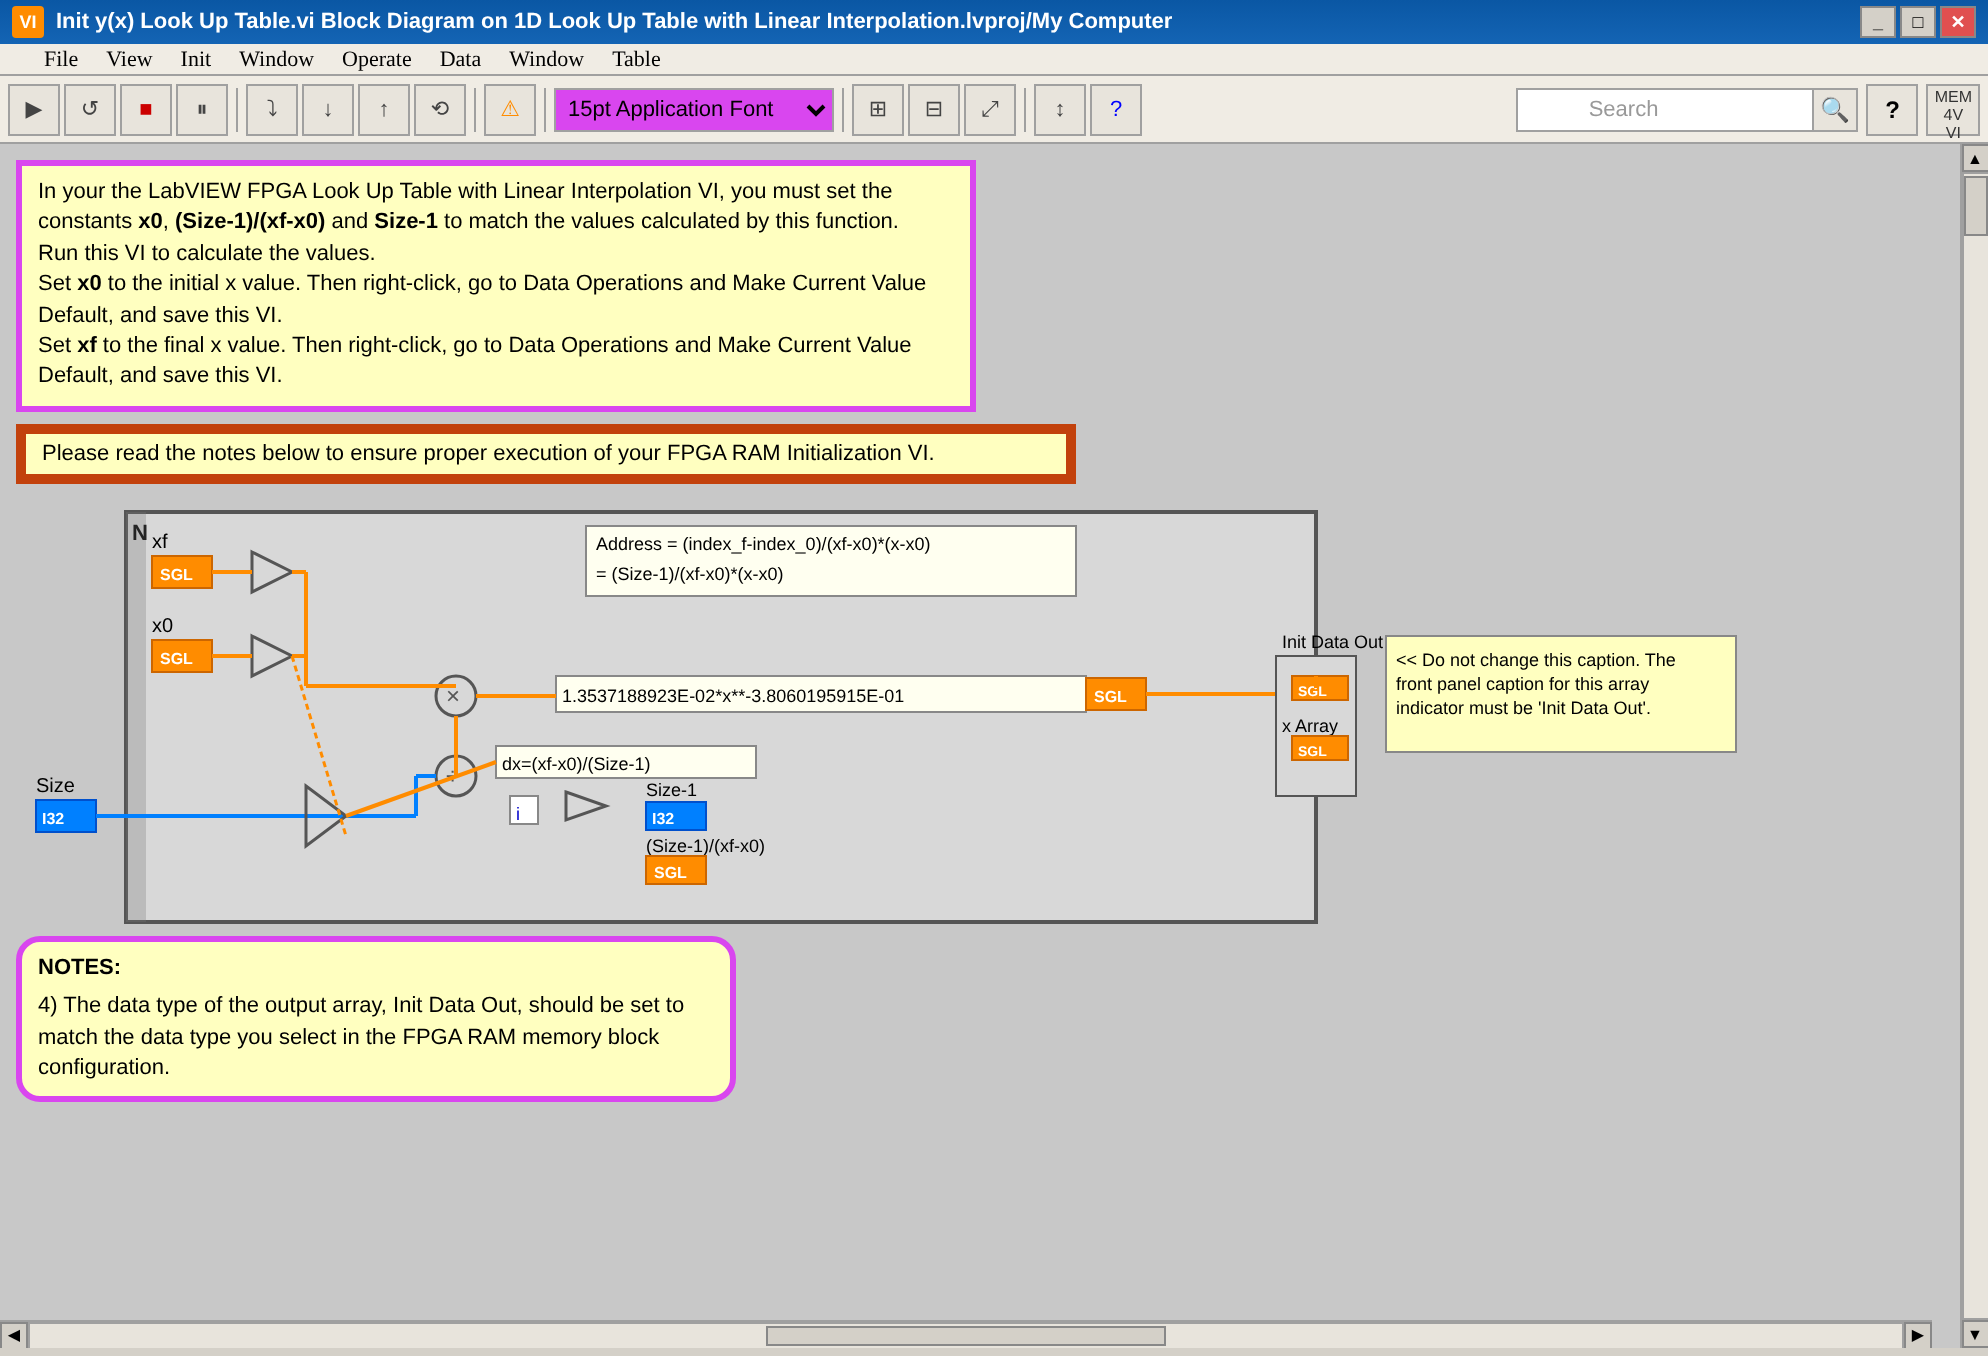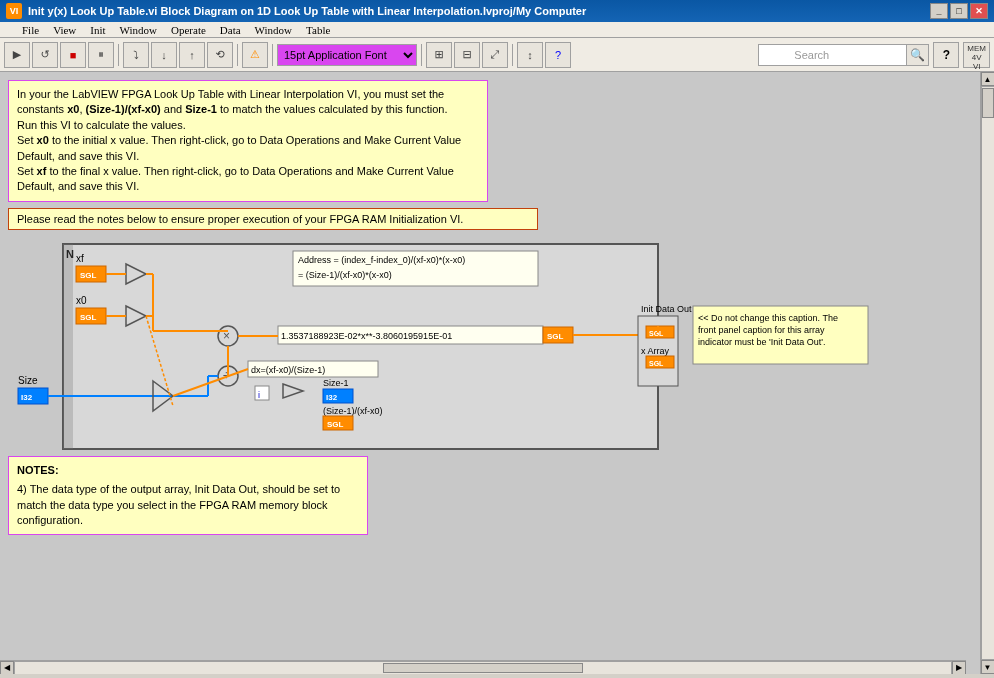--- a/index.html
+++ b/index.html
@@ -225,21 +225,21 @@
 
     
     .canvas-content {
       padding: 8px;
       position: relative;
     }
 
     
     .note-box {
       background: #ffffc0;
-      border: 1px solid #d946ef;
+      border: 3px solid #d946ef;
       padding: 6px 8px;
       font-size: 11px;
       line-height: 1.4;
       margin-bottom: 6px;
     }
     .note-box b { font-weight: bold; }
   </style>
 </head>
 <body>
 
@@ -307,21 +307,21 @@
   <div class="canvas-area">
     <div class="canvas-content">
 
       <div class="note-box" style="width: 480px; margin-bottom: 6px;">
         <span>In your the LabVIEW FPGA Look Up Table with Linear Interpolation VI, you must set the constants <b>x0</b>, <b>(Size-1)/(xf-x0)</b> and  <b>Size-1</b> to match the values calculated by this function.<br>
 Run this VI to calculate the values.<br>
 Set <b>x0</b> to the initial x value. Then right-click, go to Data Operations and Make Current Value Default, and save this VI.<br>
 Set <b>xf</b> to the final x value. Then right-click, go to Data Operations and Make Current Value Default, and save this VI.</span>
       </div>
 
-      <div style="background: #ffffc0; border: 1px solid #c2410c; padding: 4px 8px; font-size: 11px; width: 530px; margin-bottom: 6px;">
+      <div style="background: #ffffc0; border: 5px solid #c2410c; padding: 4px 8px; font-size: 11px; width: 530px; margin-bottom: 6px;">
         <span>Please read the notes below to ensure proper execution of your FPGA RAM Initialization VI.</span>
       </div>
 
       <div style="position: relative; width: 870px; height: 220px; margin-bottom: 6px;">
 
         <svg width="870" height="220" style="position:absolute;top:0;left:0;">
 
           <rect x="55" y="8" width="595" height="205" fill="#d8d8d8" stroke="#555" stroke-width="2"></rect>
 
           <text x="58" y="22" font-size="11" font-weight="bold" fill="#000">N</text>
@@ -422,21 +422,21 @@
 
           <polygon points="145,145 165,160 145,175" fill="none" stroke="#555" stroke-width="1.5"></polygon>
 
           <line x1="165" y1="160" x2="240" y2="133" stroke="#ff8c00" stroke-width="2"></line>
 
           <line x1="138" y1="80" x2="165" y2="170" stroke="#ff8c00" stroke-width="1.5" stroke-dasharray="3,2"></line>
         </svg>
 
       </div>
 
-      <div class="note-box" style="width: 360px; margin-top: -6px;">
+      <div class="note-box" style="width: 360px; margin-top: -6px; border-radius: 12px;">
         <div style="margin-bottom: 4px;"><b>NOTES:</b></div>
         <div>4)  The data type of the output array, Init Data Out, should be set to match the data type you select in the FPGA RAM memory block configuration.</div>
       </div>
 
     </div>
 
     <div class="scrollbar-h-container" style="position:absolute;bottom:0;left:0;right:14px;">
       <div class="scroll-btn">◀</div>
       <div style="flex:1; height:14px; background:#e8e4dc; border:1px solid #a0a0a0; position:relative;">
         <div style="width:200px; height:10px; background:#d4d0c8; border:1px solid #888; position:absolute; left:50%; top:1px; transform:translateX(-50%);"></div>

